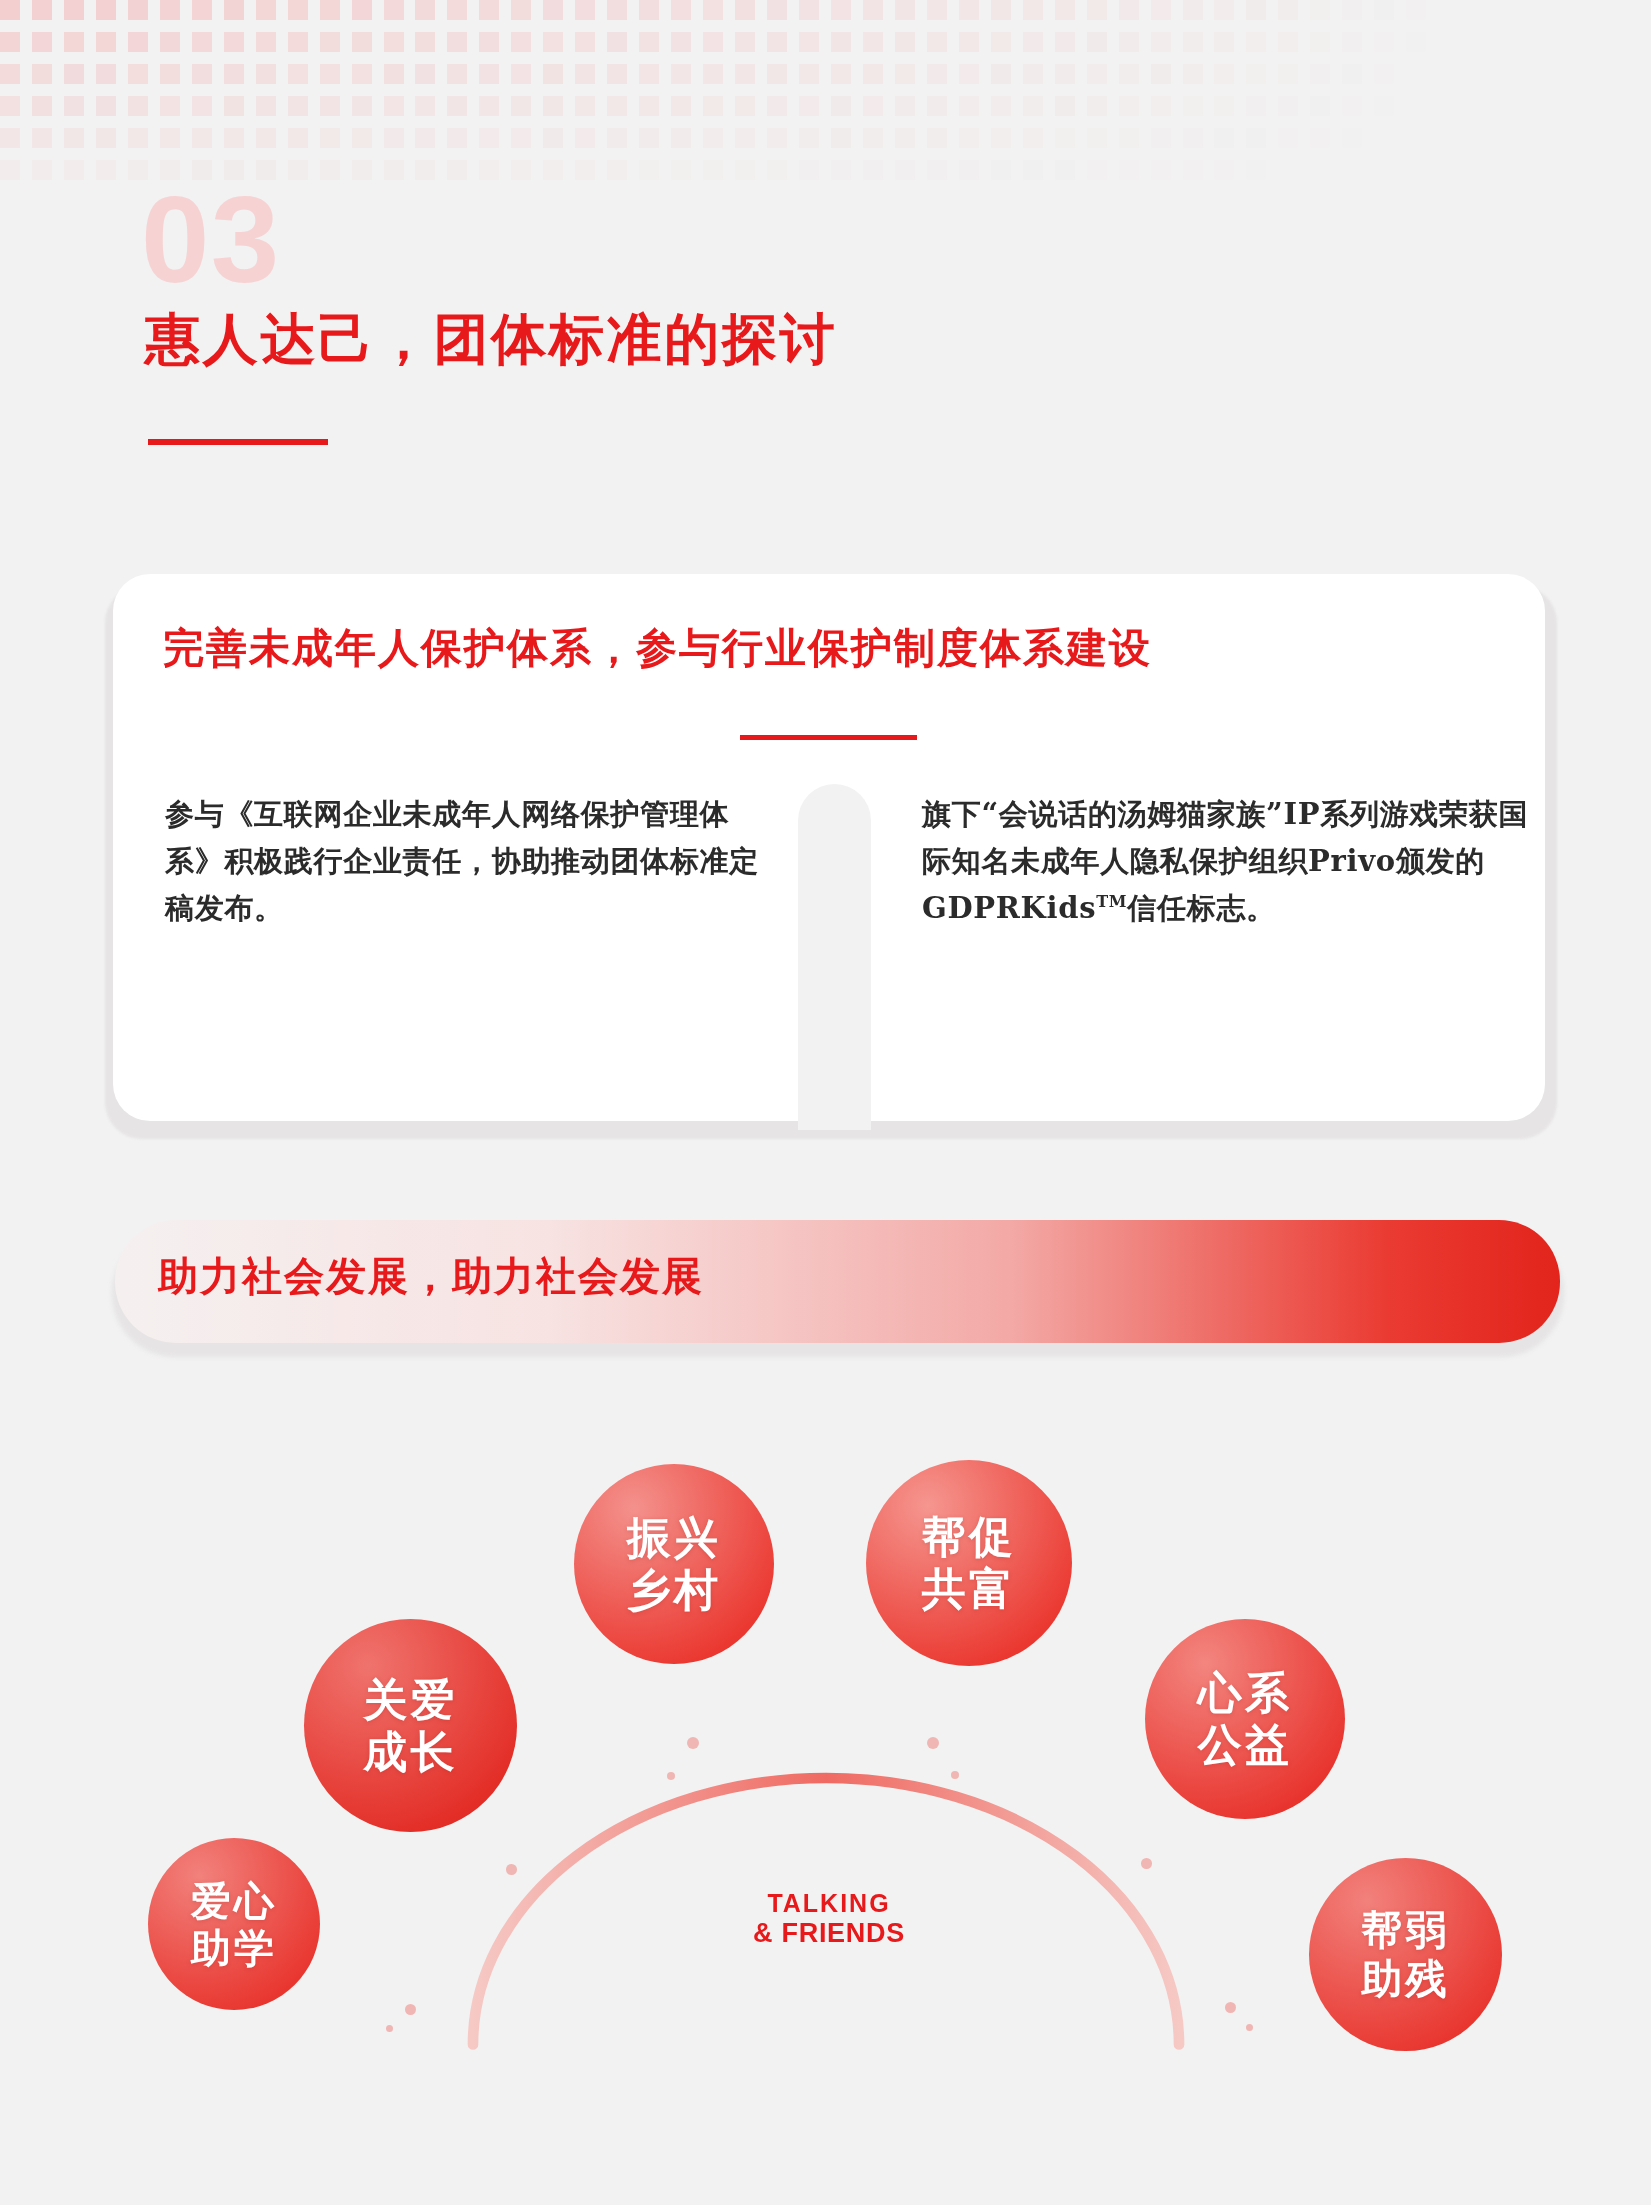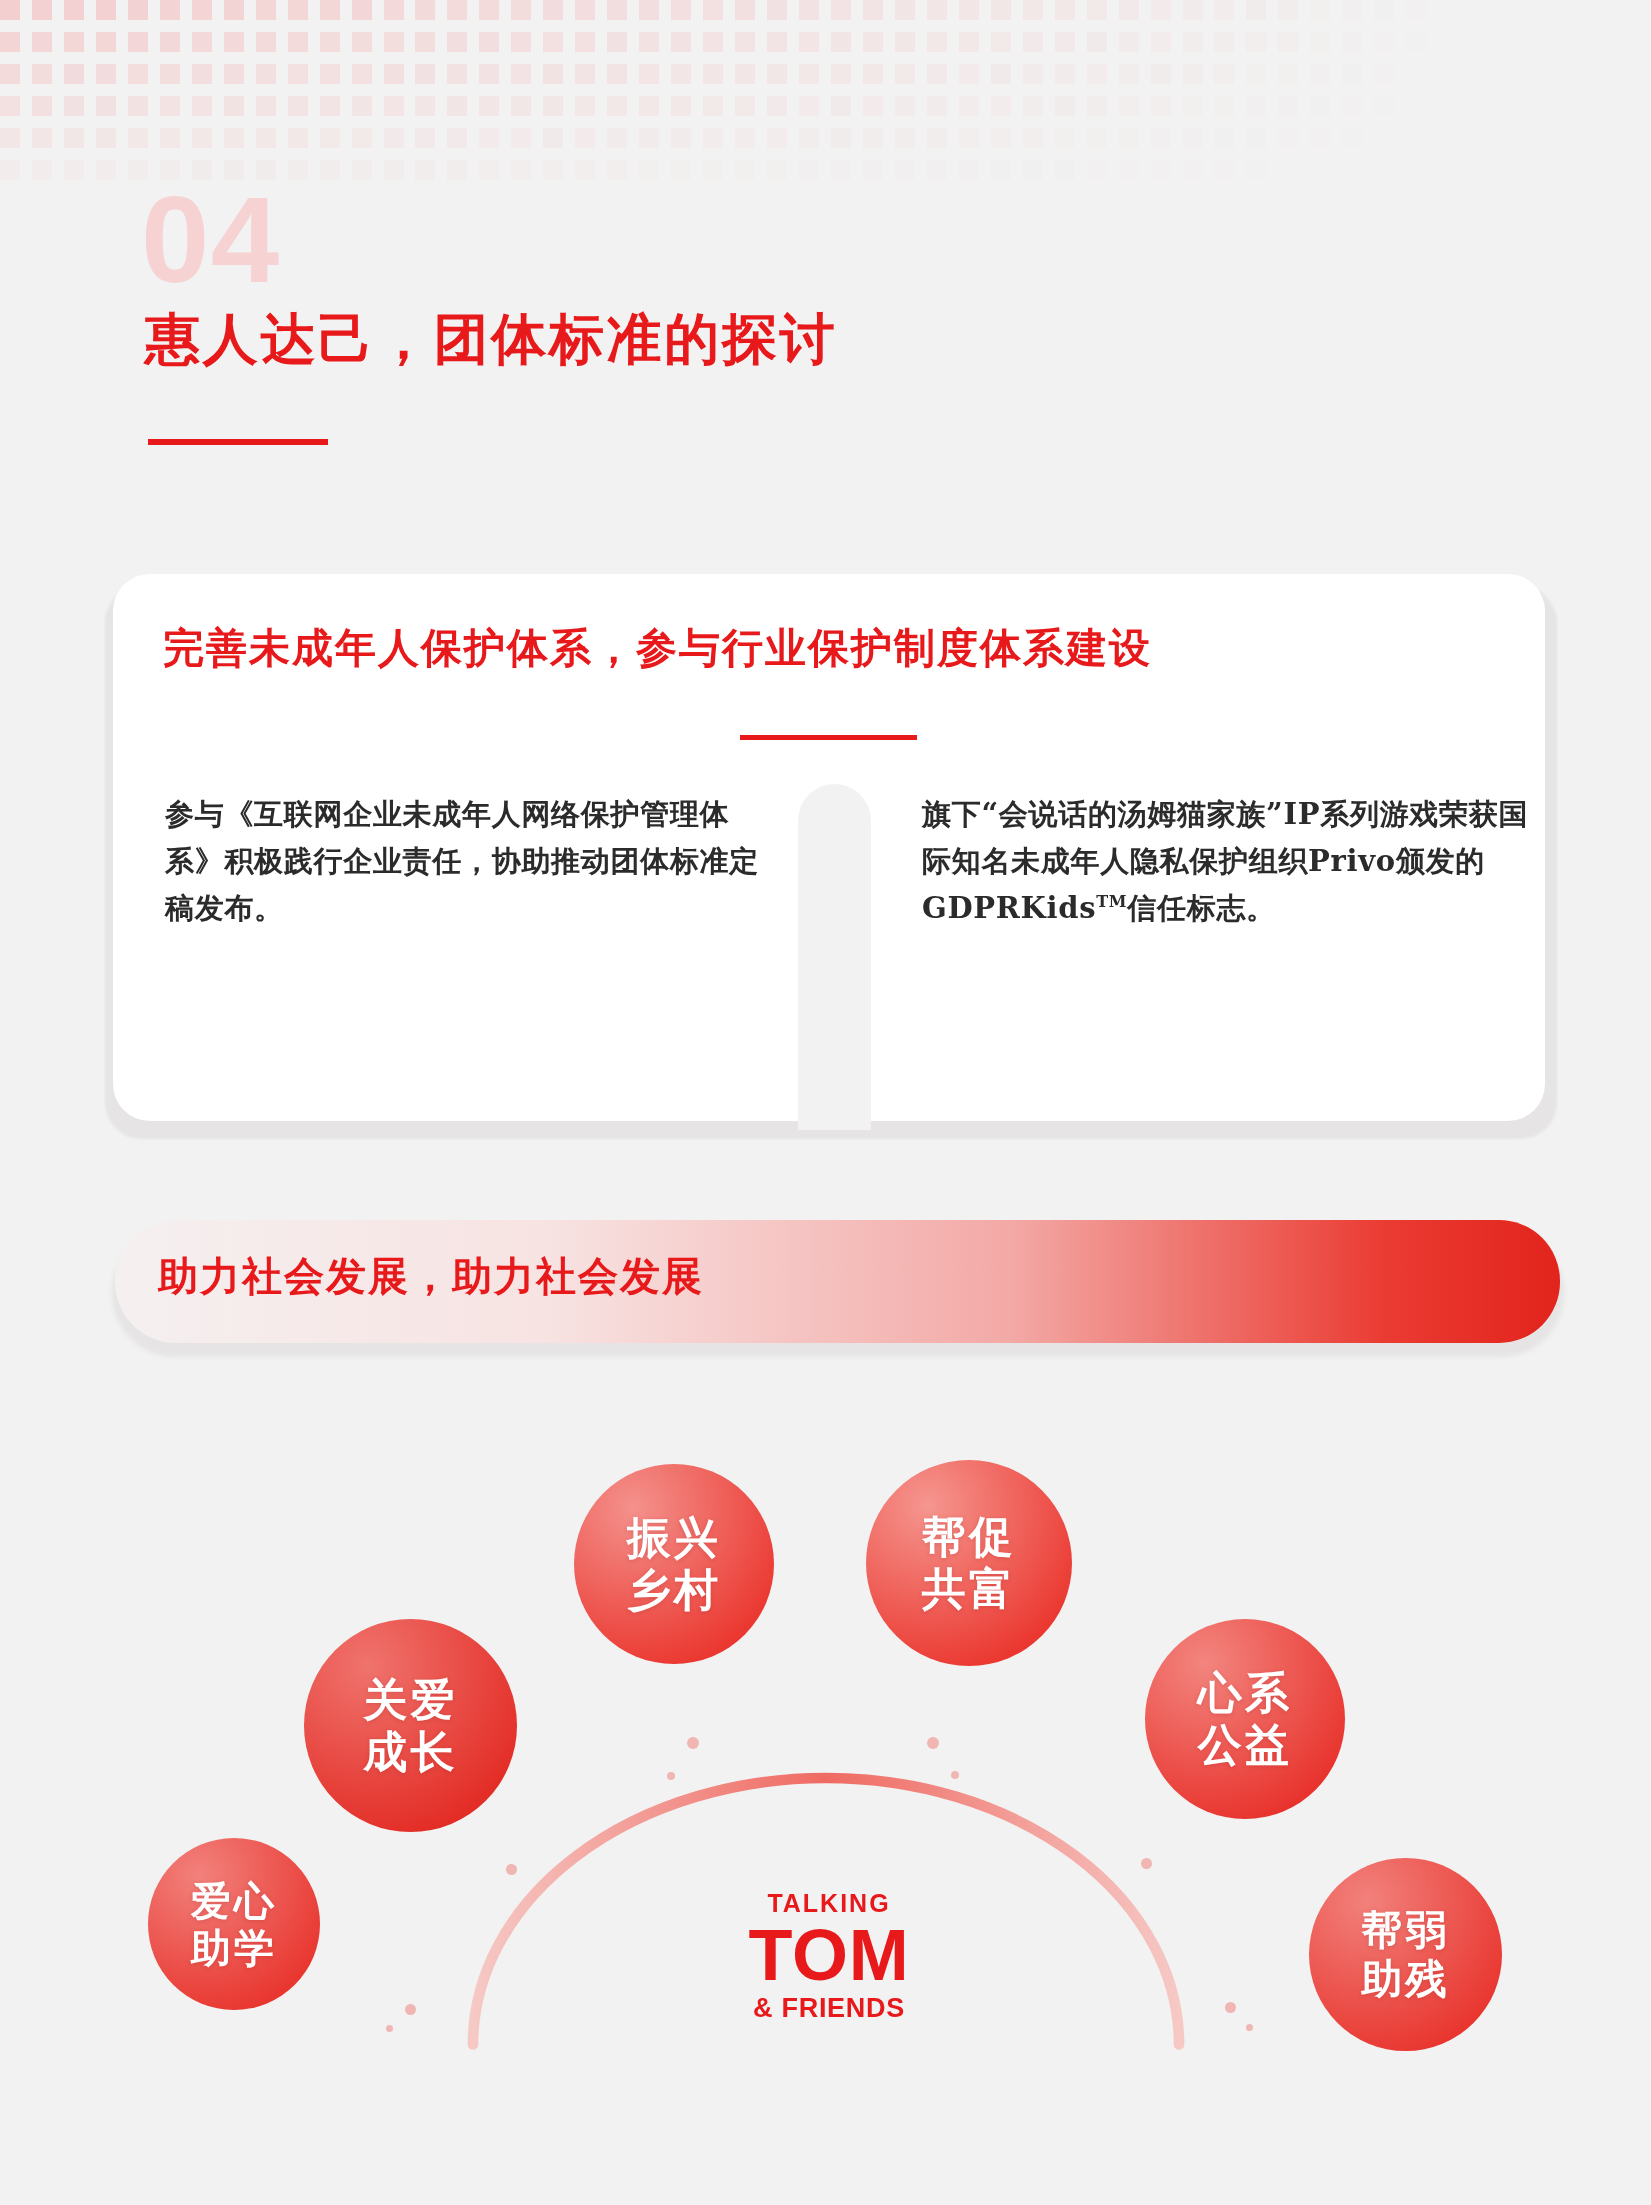--- a/index.html
+++ b/index.html
@@ -489,21 +489,21 @@
     <div class="grid-cell" style="left:1023px; top:160px; width:20px; height:20px; opacity:0.05;"></div>
     <div class="grid-cell" style="left:1055px; top:160px; width:20px; height:20px; opacity:0.05;"></div>
     <div class="grid-cell" style="left:1087px; top:160px; width:20px; height:20px; opacity:0.04;"></div>
     <div class="grid-cell" style="left:1119px; top:160px; width:20px; height:20px; opacity:0.04;"></div>
     <div class="grid-cell" style="left:1151px; top:160px; width:20px; height:20px; opacity:0.03;"></div>
     <div class="grid-cell" style="left:1183px; top:160px; width:20px; height:20px; opacity:0.03;"></div>
     <div class="grid-cell" style="left:1214px; top:160px; width:20px; height:20px; opacity:0.03;"></div>
     <div class="grid-cell" style="left:1246px; top:160px; width:20px; height:20px; opacity:0.02;"></div>
   </div>
 
-<div id="section-number">04</div>
+<div id="section-number">03</div>
 <div id="page-title">惠人达己，团体标准的探讨</div>
 <div id="title-underline"></div>
 
 <div id="card-shadow"></div>
 <div id="white-card"></div>
 <div id="card-heading">完善未成年人保护体系，参与行业保护制度体系建设</div>
 <div id="card-divider"></div>
 <div id="card-notch"></div>
 <div class="card-col" id="card-col-left">参与《互联网企业未成年人网络保护管理体系》积极践行企业责任，协助推动团体标准定稿发布。</div>
 <div class="card-col" id="card-col-right">旗下“会说话的汤姆猫家族”IP系列游戏荣获国际知名未成年人隐私保护组织Privo颁发的GDPRKids<span class="tm">TM</span>信任标志。</div>
@@ -556,16 +556,15 @@
       <span>公益</span>
     </div>
     <div class="bubble" style="left:1309px; top:1858px; width:193px; height:193px; font-size:41px; background: radial-gradient(circle at 30% 22%, #f2817c 0%, #e8332c 82%);">
       <span>帮弱</span>
       <span>助残</span>
     </div>
   </div>
 
 <div id="tom-logo">
   <div id="logo-top">TALKING</div>
-  <div id="logo-main">TOM</div>
   <div id="logo-sub">&amp; FRIENDS</div>
 </div>
 
 
 </body></html>

